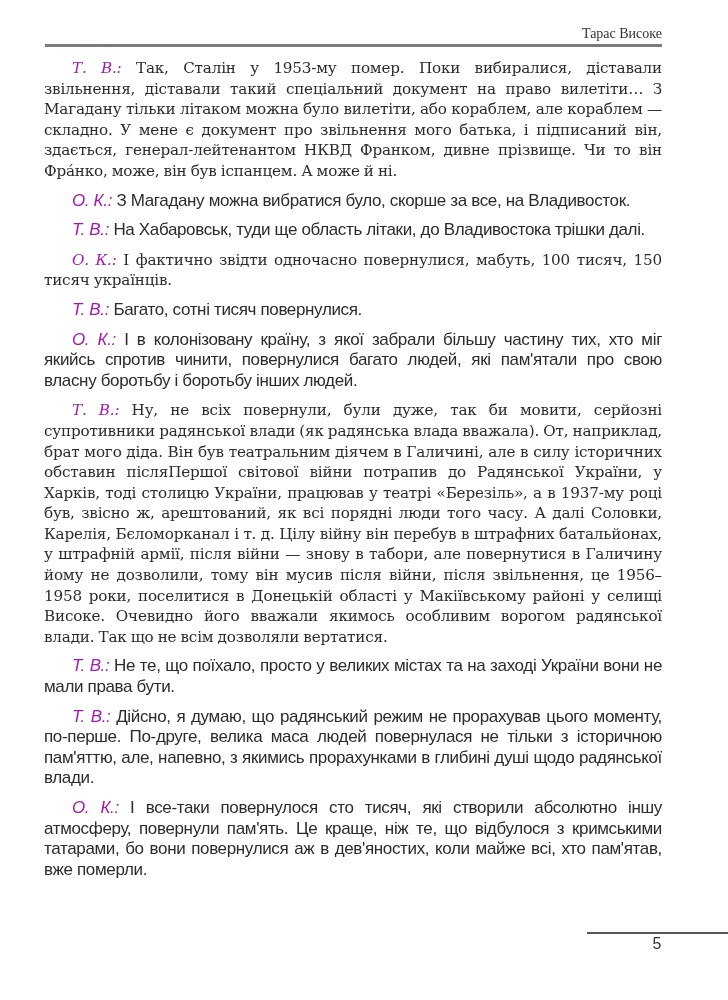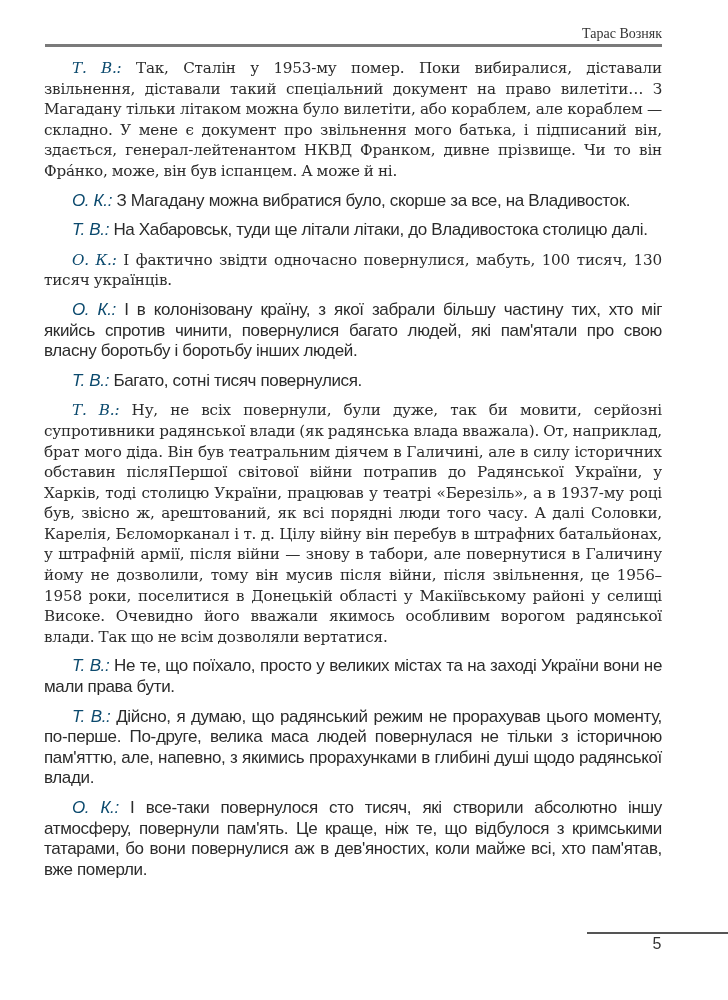--- a/index.html
+++ b/index.html
@@ -52,21 +52,21 @@
       hyphens: manual;
     }
     .para.condensed {
       font-family: "Liberation Sans", "DejaVu Sans", sans-serif;
       font-size: 17px;
       letter-spacing: -0.35px;
       word-spacing: 0px;
     }
     .speaker {
       font-style: italic;
-      color: #0c4a6e;
+      color: #a21caf;
       margin-top: 45px;
     }
     .footer-rule {
       position: absolute;
       left: 587px;
       top: 932px;
       width: 141px;
       height: 2px;
       background: #555555;
     }
@@ -77,30 +77,30 @@
       width: 54px;
       text-align: center;
       font-family: "Liberation Sans", "DejaVu Sans", sans-serif;
       font-size: 16px;
       color: #333333;
     }
   </style>
 </head>
 <body>
 
-<div class="running-header">Тарас Возняк</div>
+<div class="running-header">Тарас Високе</div>
 <div class="header-rule"></div>
 
 <div class="body-text">
   <p class="para"><span class="speaker">Т. В.:</span><span> Так, Сталін у 1953-му помер. Поки вибиралися, діставали звільнення, діставали такий спеціальний документ на право вилетіти… З Магадану тільки літаком можна було вилетіти, або кораблем, але кораблем — складно. У мене є документ про звільнення мого батька, і підписаний він, здається, генерал-лейтенантом НКВД Франком, дивне прізвище. Чи то він Фрáнко, може, він був іспанцем. А може й ні.</span></p>
   <p class="para condensed"><span class="speaker">О. К.:</span><span> З Магадану можна вибратися було, скорше за все, на Владивосток.</span></p>
-  <p class="para condensed"><span class="speaker">Т. В.:</span><span> На Хабаровськ, туди ще літали літаки, до Владивостока столицю далі.</span></p>
-  <p class="para"><span class="speaker">О. К.:</span><span> І фактично звідти одночасно повернулися, мабуть, 100 тисяч, 130 тисяч українців.</span></p>
+  <p class="para condensed"><span class="speaker">Т. В.:</span><span> На Хабаровськ, туди ще область літаки, до Владивостока трішки далі.</span></p>
+  <p class="para"><span class="speaker">О. К.:</span><span> І фактично звідти одночасно повернулися, мабуть, 100 тисяч, 150 тисяч українців.</span></p>
+  <p class="para condensed"><span class="speaker">Т. В.:</span><span> Багато, сотні тисяч повернулися.</span></p>
   <p class="para condensed"><span class="speaker">О. К.:</span><span> І в колонізовану країну, з якої забрали більшу частину тих, хто міг якийсь спротив чинити, повернулися багато людей, які пам'ятали про свою власну боротьбу і боротьбу інших людей.</span></p>
-  <p class="para condensed"><span class="speaker">Т. В.:</span><span> Багато, сотні тисяч повернулися.</span></p>
   <p class="para"><span class="speaker">Т. В.:</span><span> Ну, не всіх повернули, були дуже, так би мовити, серйозні супротивники радянської влади (як радянська влада вважала). От, наприклад, брат мого діда. Він був театральним діячем в Галичині, але в силу історичних обставин післяПершої світової війни потрапив до Радянської України, у Харків, тоді столицю України, працював у театрі «Березіль», а в 1937-му році був, звісно ж, арештований, як всі порядні люди того часу. А далі Соловки, Карелія, Бєломорканал і т. д. Цілу війну він перебув в штрафних батальйонах, у штрафній армії, після війни — знову в табори, але повернутися в Галичину йому не дозволили, тому він мусив після війни, після звільнення, це 1956–1958 роки, поселитися в Донецькій області у Макіївському районі у селищі Високе. Очевидно його вважали якимось особливим ворогом радянської влади. Так що не всім дозволяли вертатися.</span></p>
   <p class="para condensed"><span class="speaker">Т. В.:</span><span> Не те, що поїхало, просто у великих містах та на заході України вони не мали права бути.</span></p>
   <p class="para condensed"><span class="speaker">Т. В.:</span><span> Дійсно, я думаю, що радянський режим не прорахував цього моменту, по-перше. По-друге, велика маса людей повернулася не тільки з історичною пам'яттю, але, напевно, з якимись прорахунками в глибині душі щодо радянської влади.</span></p>
   <p class="para condensed"><span class="speaker">О. К.:</span><span> І все-таки повернулося сто тисяч, які створили абсолютно іншу атмосферу, повернули пам'ять. Це краще, ніж те, що відбулося з кримськими татарами, бо вони повернулися аж в дев'яностих, коли майже всі, хто пам'ятав, вже померли.</span></p>
 </div>
 
 <div class="footer-rule"></div>
 <div class="page-number">5</div>
 
 </body></html>

